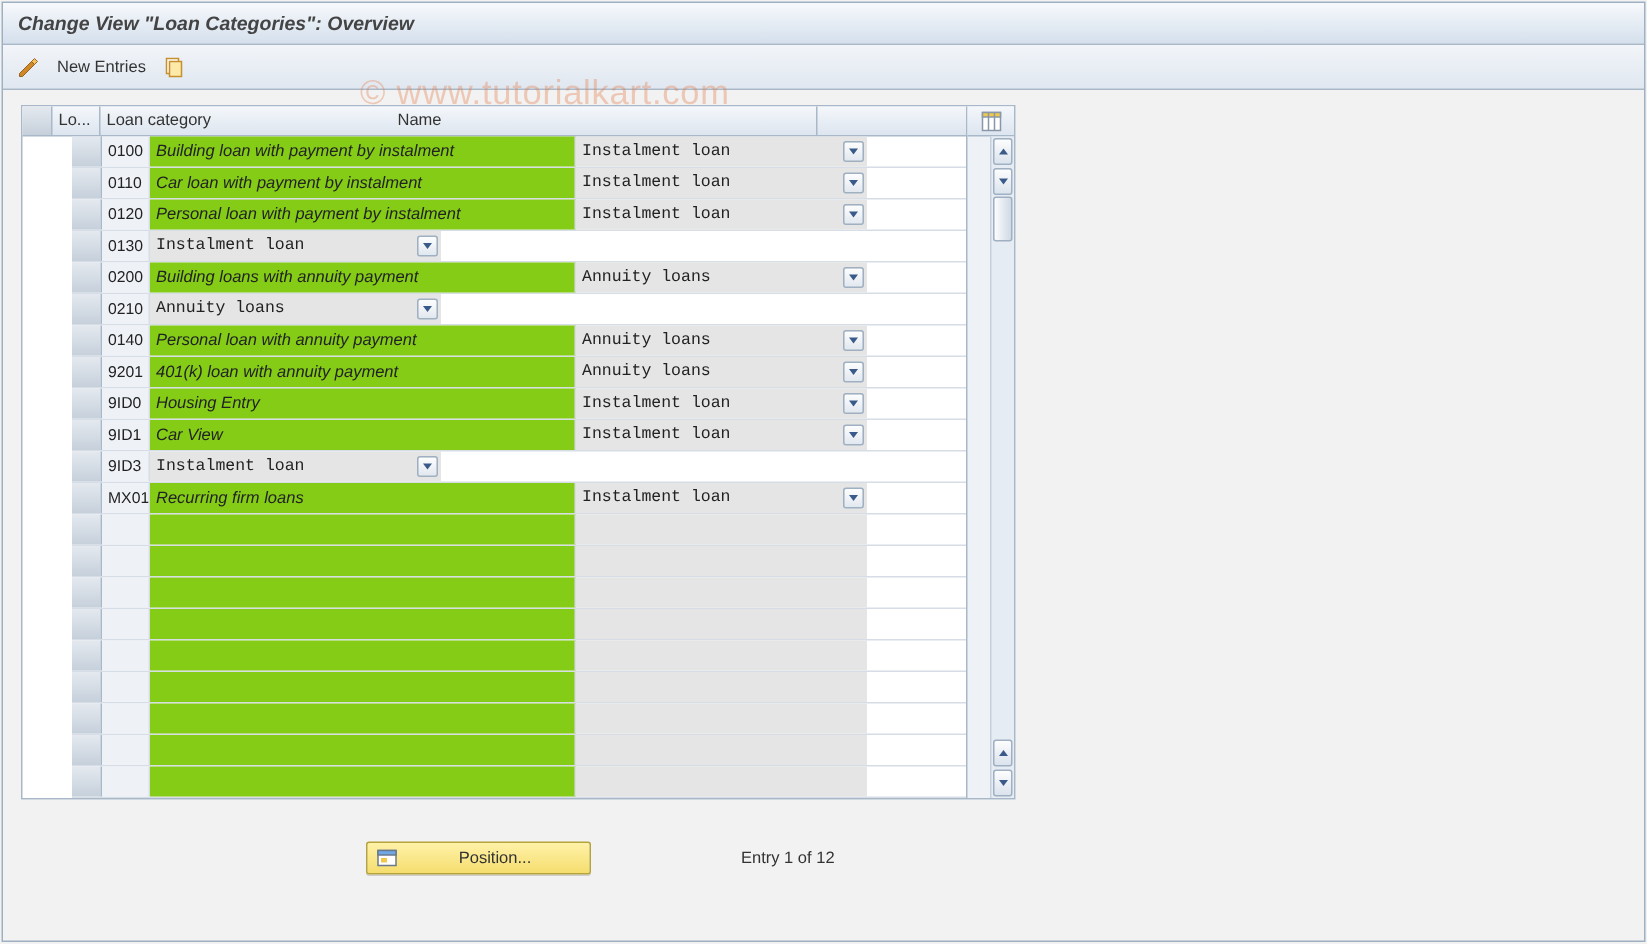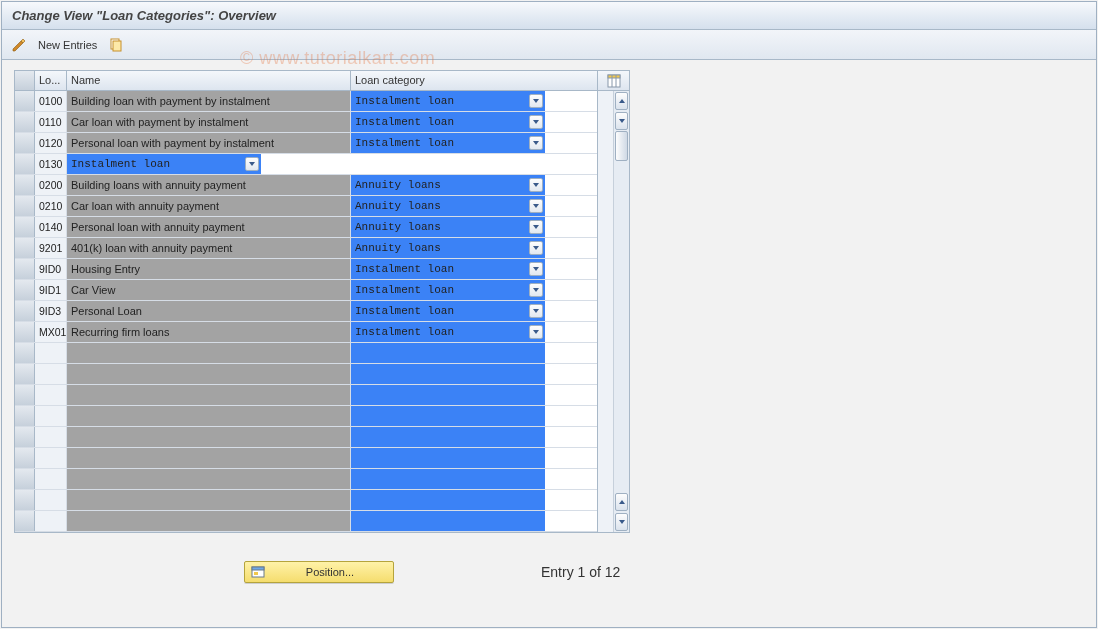--- a/index.html
+++ b/index.html
@@ -42,34 +42,34 @@
       font-size: 11px;
       color: #333;
       cursor: pointer;
       padding: 2px 4px;
     }
     .watermark {
       position: absolute;
       top: 48px;
       left: 240px;
       color: rgba(230,120,70,0.35);
-      font-size: 18px;
+      font-size: 23px;
       pointer-events: none;
       font-family: Arial;
       letter-spacing: 0.5px;
     }
     .content-area {
       padding: 10px 12px 0 12px;
       background: #f2f2f2;
     }
     .grid-wrap {
       display: flex;
       border: 1px solid #a8b8c8;
       background: #fff;
-      width: 616px;
+      width: 663px;
     }
     .grid-main { flex: 1; }
     .grid-header-row {
       display: flex;
       height: 20px;
       background: linear-gradient(to bottom, #f4f7fb 0%, #dde5ef 100%);
       border-bottom: 1px solid #a8b8c8;
     }
     .gh {
       border-right: 1px solid #a8b8c8;
@@ -82,40 +82,41 @@
     }
     .col-sel { width: 20px; background: linear-gradient(to bottom, #e4e9ef, #c6d0db); }
     .col-code { width: 32px; }
     .col-name { width: 284px; }
     .col-cat { width: 194px; border-right: none; }
     .grid-body { }
     .grid-row {
       display: flex;
       height: 21px;
       border-bottom: 1px solid #d6dde6;
+      margin-left: 33px;
     }
     .gc {
       border-right: 1px solid #d6dde6;
       padding: 3px 4px;
       font-size: 11px;
       color: #222;
       overflow: hidden;
       white-space: nowrap;
       display: flex;
       align-items: center;
     }
     .gc.col-sel {
       background: linear-gradient(to bottom, #e4e9ef, #c6d0db);
       cursor: pointer;
       border-right: 1px solid #a8b8c8;
     }
     .gc.col-code { background: #eef2f7; font-size: 10.5px; }
-    .gc.col-name { background: #a3a3a3; }
+    .gc.col-name { background: #84cc16; font-style: italic; }
     .gc.col-cat {
-      background: #3b82f6;
+      background: #e5e5e5;
       font-family: "Courier New", monospace;
       font-size: 11px;
       position: relative;
       border-right: none;
       padding-right: 16px;
     }
     .gc.col-cat.empty { }
     .dropdown-arrow {
       position: absolute;
       right: 2px;
@@ -214,21 +215,21 @@
       gap: 8px;
       cursor: pointer;
       font-size: 11px;
       color: #333;
       box-shadow: 0 1px 0 rgba(0,0,0,0.15);
     }
     .position-btn .pb-icon {
       width: 14px; height: 14px;
       display: inline-flex;
     }
-    .entry-text { font-size: 14px; color: #333; margin-left: 47px; }
+    .entry-text { font-size: 11px; color: #333; }
     .outer-border {
       border: 1px solid #9fb0c2;
       width: 1096px;
       height: 627px;
       margin: 1px;
       background: #f2f2f2;
       display: flex;
       flex-direction: column;
       overflow: hidden;
     }
@@ -260,22 +261,22 @@
   </div>
 
   <div class="watermark">© www.tutorialkart.com</div>
 
   <div class="content-area">
     <div class="grid-wrap">
       <div class="grid-main">
         <div class="grid-header-row">
           <div class="gh col-sel"></div>
           <div class="gh col-code">Lo...</div>
+          <div class="gh col-cat">Loan category</div>
           <div class="gh col-name">Name</div>
-          <div class="gh col-cat">Loan category</div>
         </div>
         <div class="grid-body" id="grid-body">
             <div class="grid-row">
               <div class="gc col-sel"></div>
               <div class="gc col-code">0100</div>
               <div class="gc col-name">Building loan with payment by instalment</div>
               <div class="gc col-cat">Instalment loan<span class="dropdown-arrow"></span></div>
             </div>
             <div class="grid-row">
               <div class="gc col-sel"></div>
@@ -296,21 +297,20 @@
             </div>
             <div class="grid-row">
               <div class="gc col-sel"></div>
               <div class="gc col-code">0200</div>
               <div class="gc col-name">Building loans with annuity payment</div>
               <div class="gc col-cat">Annuity loans<span class="dropdown-arrow"></span></div>
             </div>
             <div class="grid-row">
               <div class="gc col-sel"></div>
               <div class="gc col-code">0210</div>
-              <div class="gc col-name">Car loan with annuity payment</div>
               <div class="gc col-cat">Annuity loans<span class="dropdown-arrow"></span></div>
             </div>
             <div class="grid-row">
               <div class="gc col-sel"></div>
               <div class="gc col-code">0140</div>
               <div class="gc col-name">Personal loan with annuity payment</div>
               <div class="gc col-cat">Annuity loans<span class="dropdown-arrow"></span></div>
             </div>
             <div class="grid-row">
               <div class="gc col-sel"></div>
@@ -326,21 +326,20 @@
             </div>
             <div class="grid-row">
               <div class="gc col-sel"></div>
               <div class="gc col-code">9ID1</div>
               <div class="gc col-name">Car View</div>
               <div class="gc col-cat">Instalment loan<span class="dropdown-arrow"></span></div>
             </div>
             <div class="grid-row">
               <div class="gc col-sel"></div>
               <div class="gc col-code">9ID3</div>
-              <div class="gc col-name">Personal Loan</div>
               <div class="gc col-cat">Instalment loan<span class="dropdown-arrow"></span></div>
             </div>
             <div class="grid-row">
               <div class="gc col-sel"></div>
               <div class="gc col-code">MX01</div>
               <div class="gc col-name">Recurring firm loans</div>
               <div class="gc col-cat">Instalment loan<span class="dropdown-arrow"></span></div>
             </div>
             <div class="grid-row">
               <div class="gc col-sel"></div>

